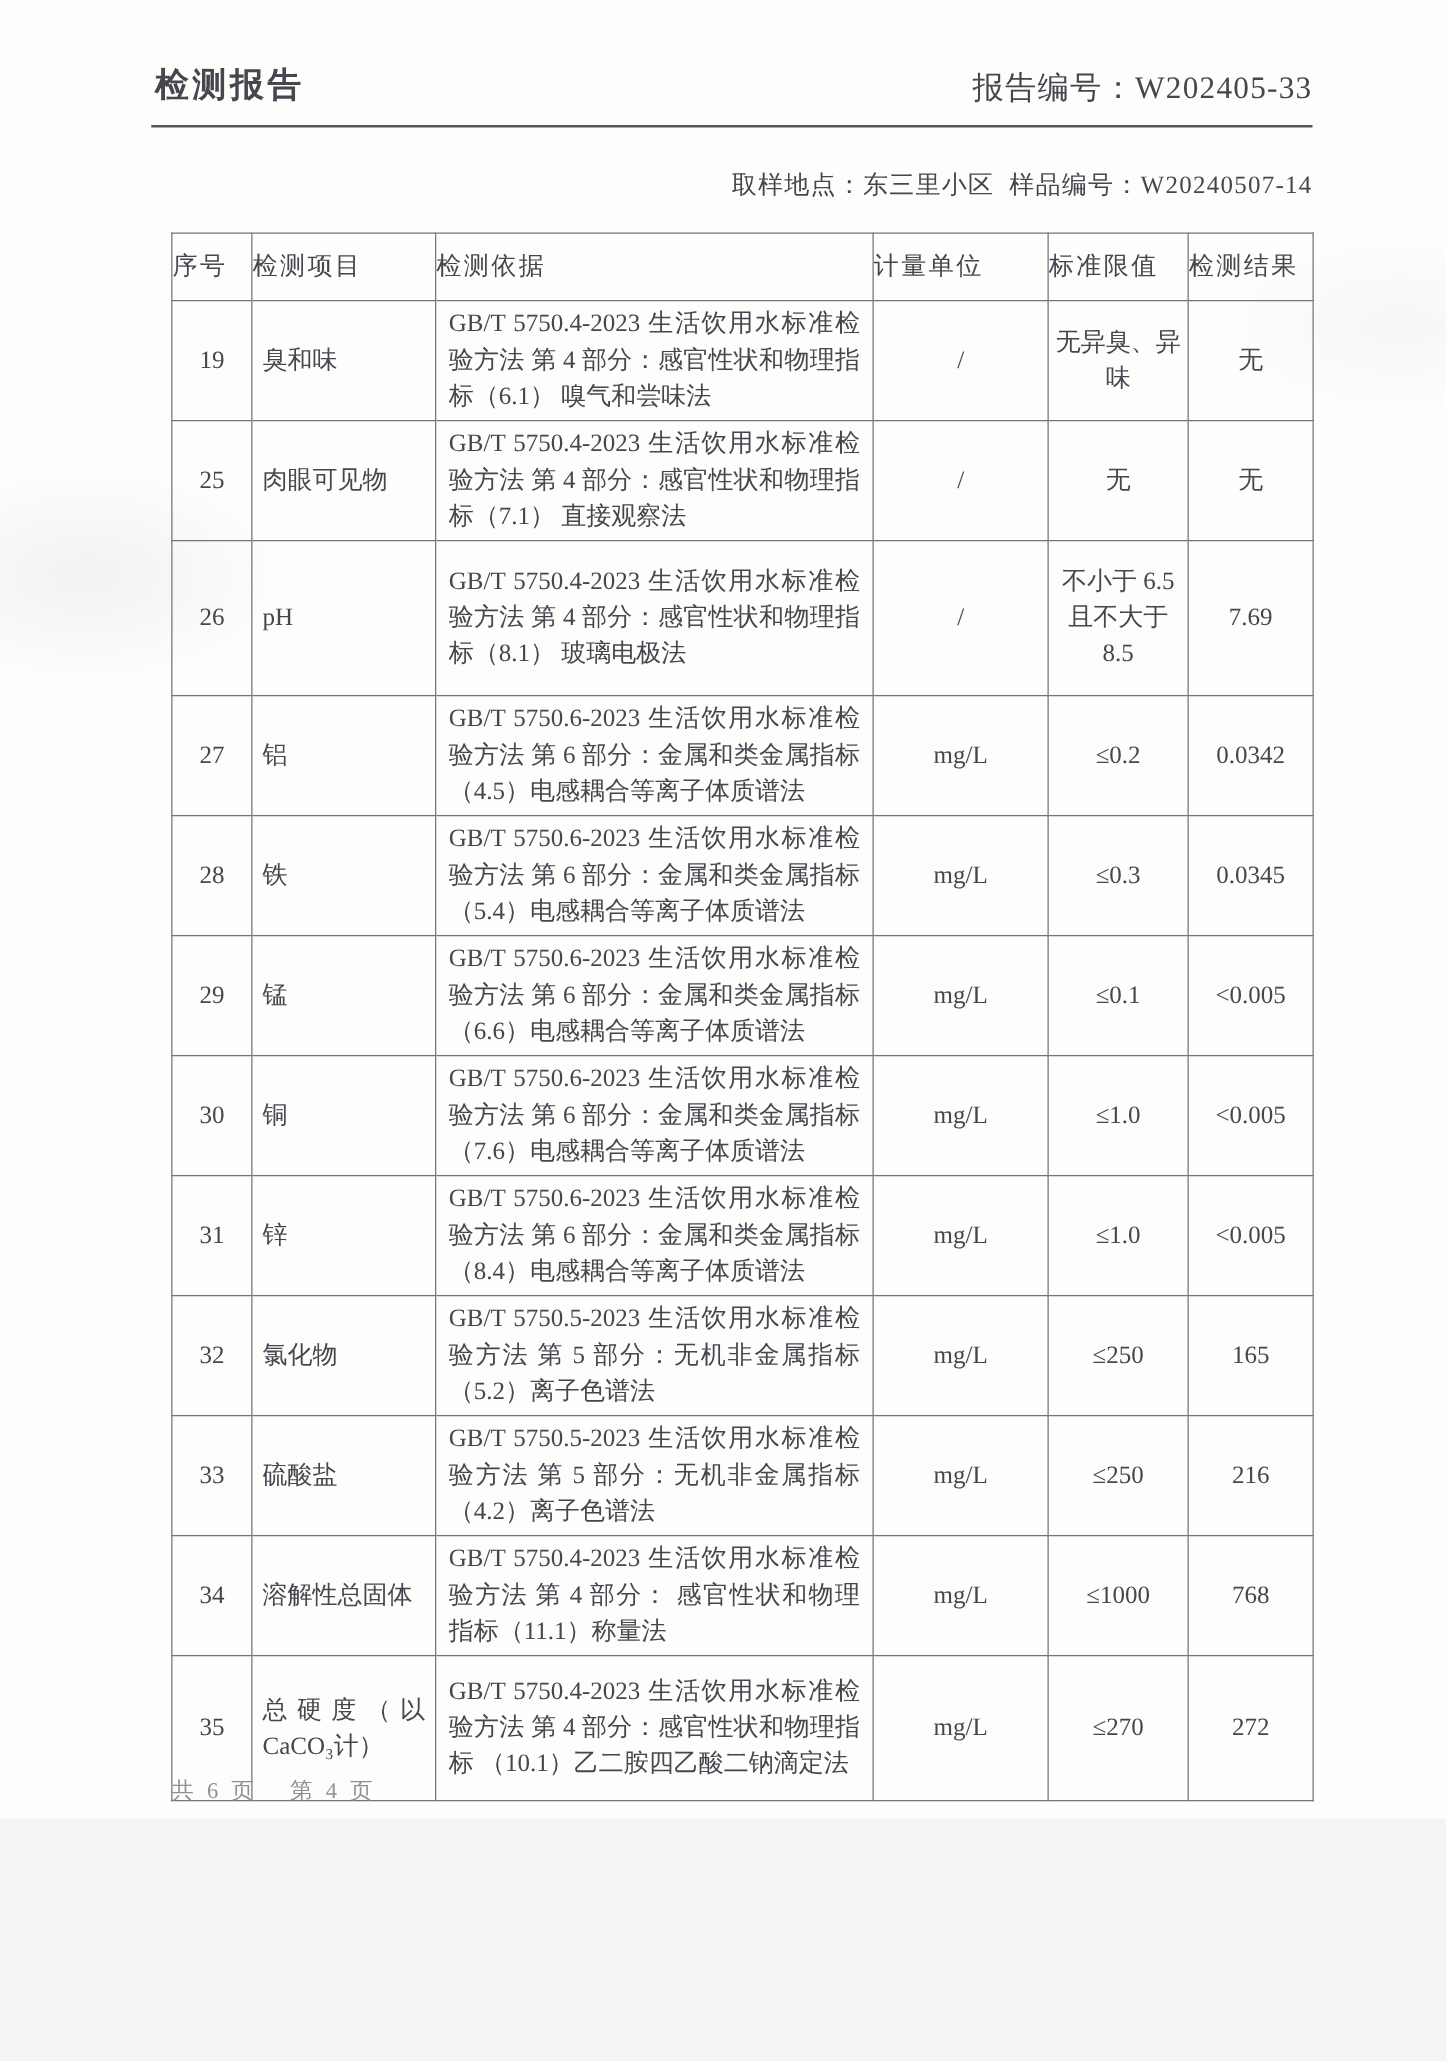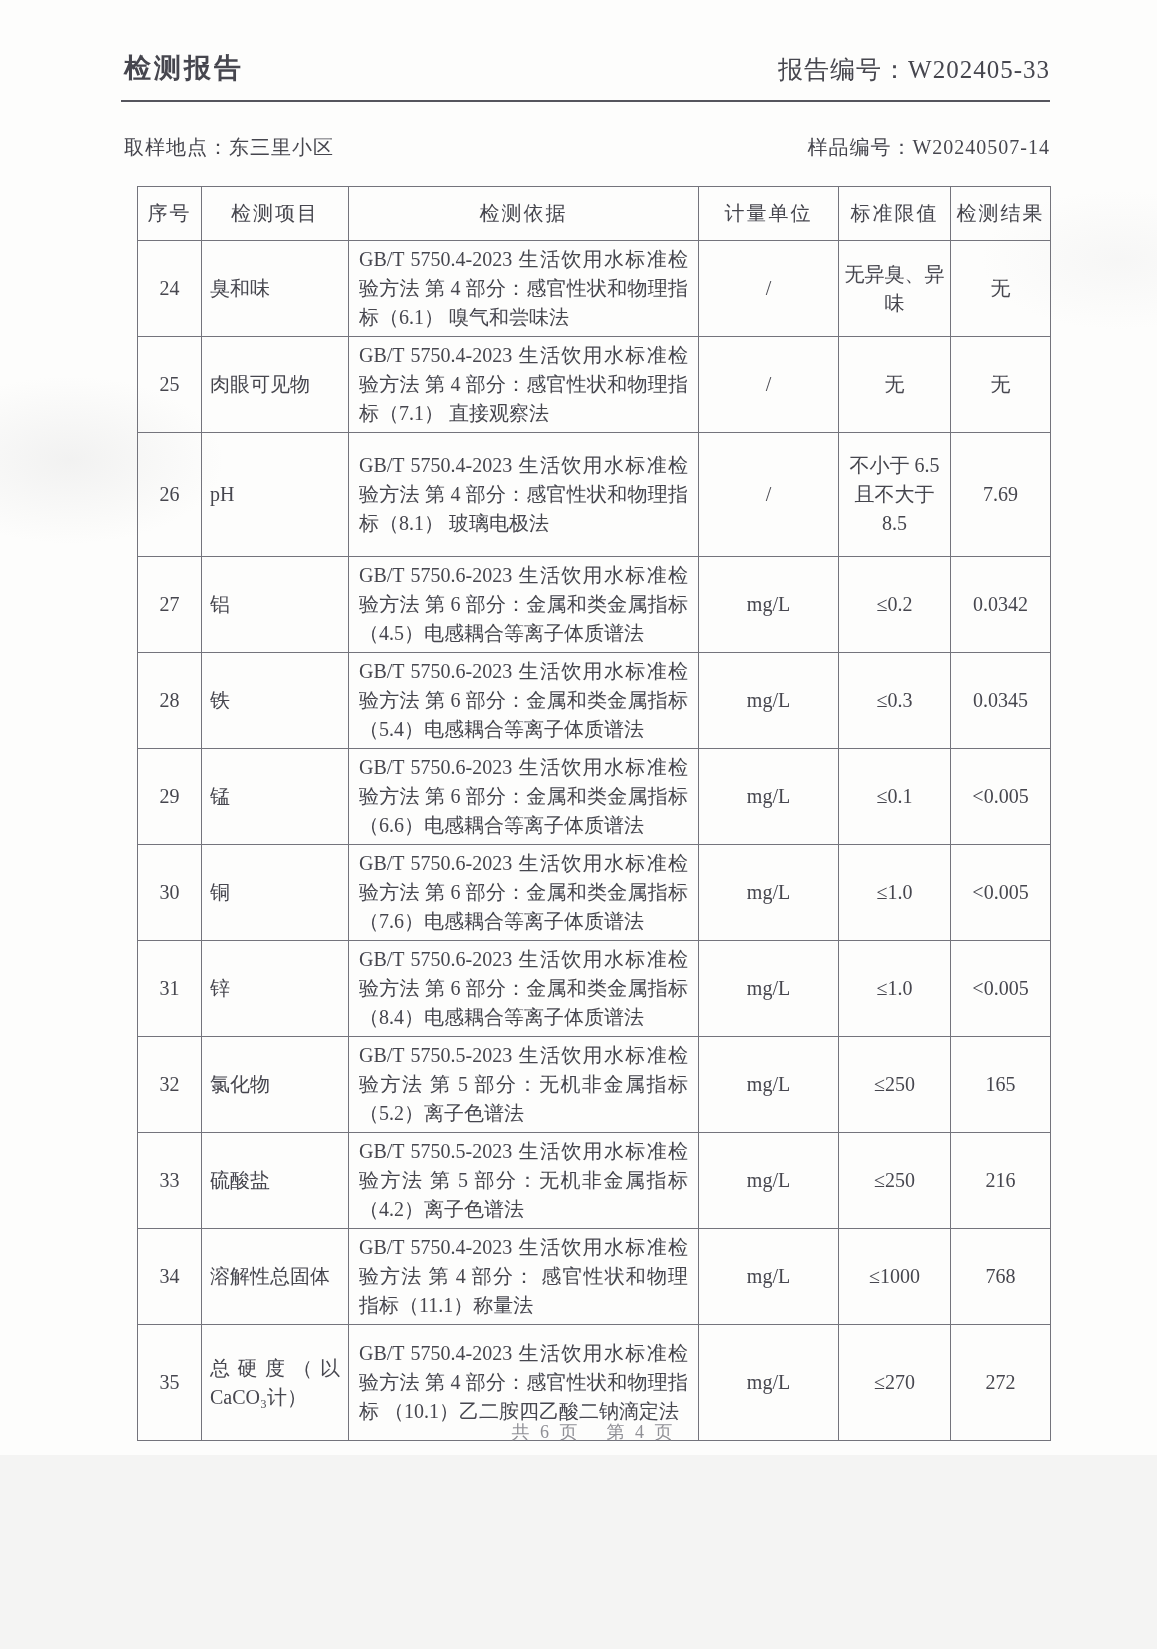--- a/index.html
+++ b/index.html
@@ -24,47 +24,47 @@
     display:flex; justify-content:space-between; align-items:flex-end;
   }
   .doc-title { font-size:27px; font-weight:600; letter-spacing:3px; }
   .report-no { font-size:25px; letter-spacing:1px; }
   .rule {
     position:absolute; left:121px; top:100px; width:929px; height:2px;
     background:#55555d;
   }
   .meta-bar {
     position:absolute; left:124px; top:134px; width:926px;
-    display:flex; justify-content:space-between;
-    font-size:20px; letter-spacing:1px;
+    display:flex; justify-content:flex-end;
+    font-size:20px; letter-spacing:1px;gap:12px;
   }
   table.report-table {
     position:absolute; left:137px; top:186px; width:913px;
     border-collapse:collapse; table-layout:fixed;
     font-size:20px;
   }
   .report-table th, .report-table td {
     border:1px solid #74747c;
     vertical-align:middle;
     font-weight:normal;
     line-height:29px;
   }
   .report-table thead tr { height:54px; }
-  .report-table thead th { text-align:center; letter-spacing:2px; }
+  .report-table thead th { text-align:left; letter-spacing:2px; }
   .report-table tbody tr { height:90px; }
   .report-table tbody tr:nth-child(9),
   .report-table tbody tr:nth-child(10) { height:86px; }
   .report-table tbody tr:nth-child(12) { height:116px; }
   .c-no, .c-unit, .c-limit, .c-result { text-align:center; }
   .c-item { text-align:justify; padding:4px 8px; }
   .c-basis { text-align:justify; padding:4px 10px;margin-left:40px; }
   .c-limit { white-space:pre-line; padding:18px 4px; }
   .page-footer {
     position:absolute; left:137px; top:1420px; width:913px;
-    text-align:center; font-size:18px; color:#8f8f95; letter-spacing:3px;
+    text-align:left; font-size:18px; color:#8f8f95; letter-spacing:3px;
   }
   .page-footer .gap { display:inline-block; width:26px; }
 </style>
 </head>
 <body>
 
 <div class="page">
 
   <div class="header-bar">
     <div class="doc-title">检测报告</div>
@@ -92,21 +92,21 @@
         <th>序号</th>
         <th>检测项目</th>
         <th>检测依据</th>
         <th>计量单位</th>
         <th>标准限值</th>
         <th>检测结果</th>
       </tr>
     </thead>
     <tbody>
         <tr class="data-row">
-      <td class="c-no">24</td>
+      <td class="c-no">19</td>
       <td class="c-item">臭和味</td>
       <td class="c-basis">GB/T 5750.4-2023 生活饮用水标准检验方法 第 4 部分：感官性状和物理指标（6.1） 嗅气和尝味法</td>
       <td class="c-unit">/</td>
       <td class="c-limit">无异臭、异味</td>
       <td class="c-result">无</td>
     </tr>
         <tr class="data-row">
       <td class="c-no">25</td>
       <td class="c-item">肉眼可见物</td>
       <td class="c-basis">GB/T 5750.4-2023 生活饮用水标准检验方法 第 4 部分：感官性状和物理指标（7.1） 直接观察法</td>

